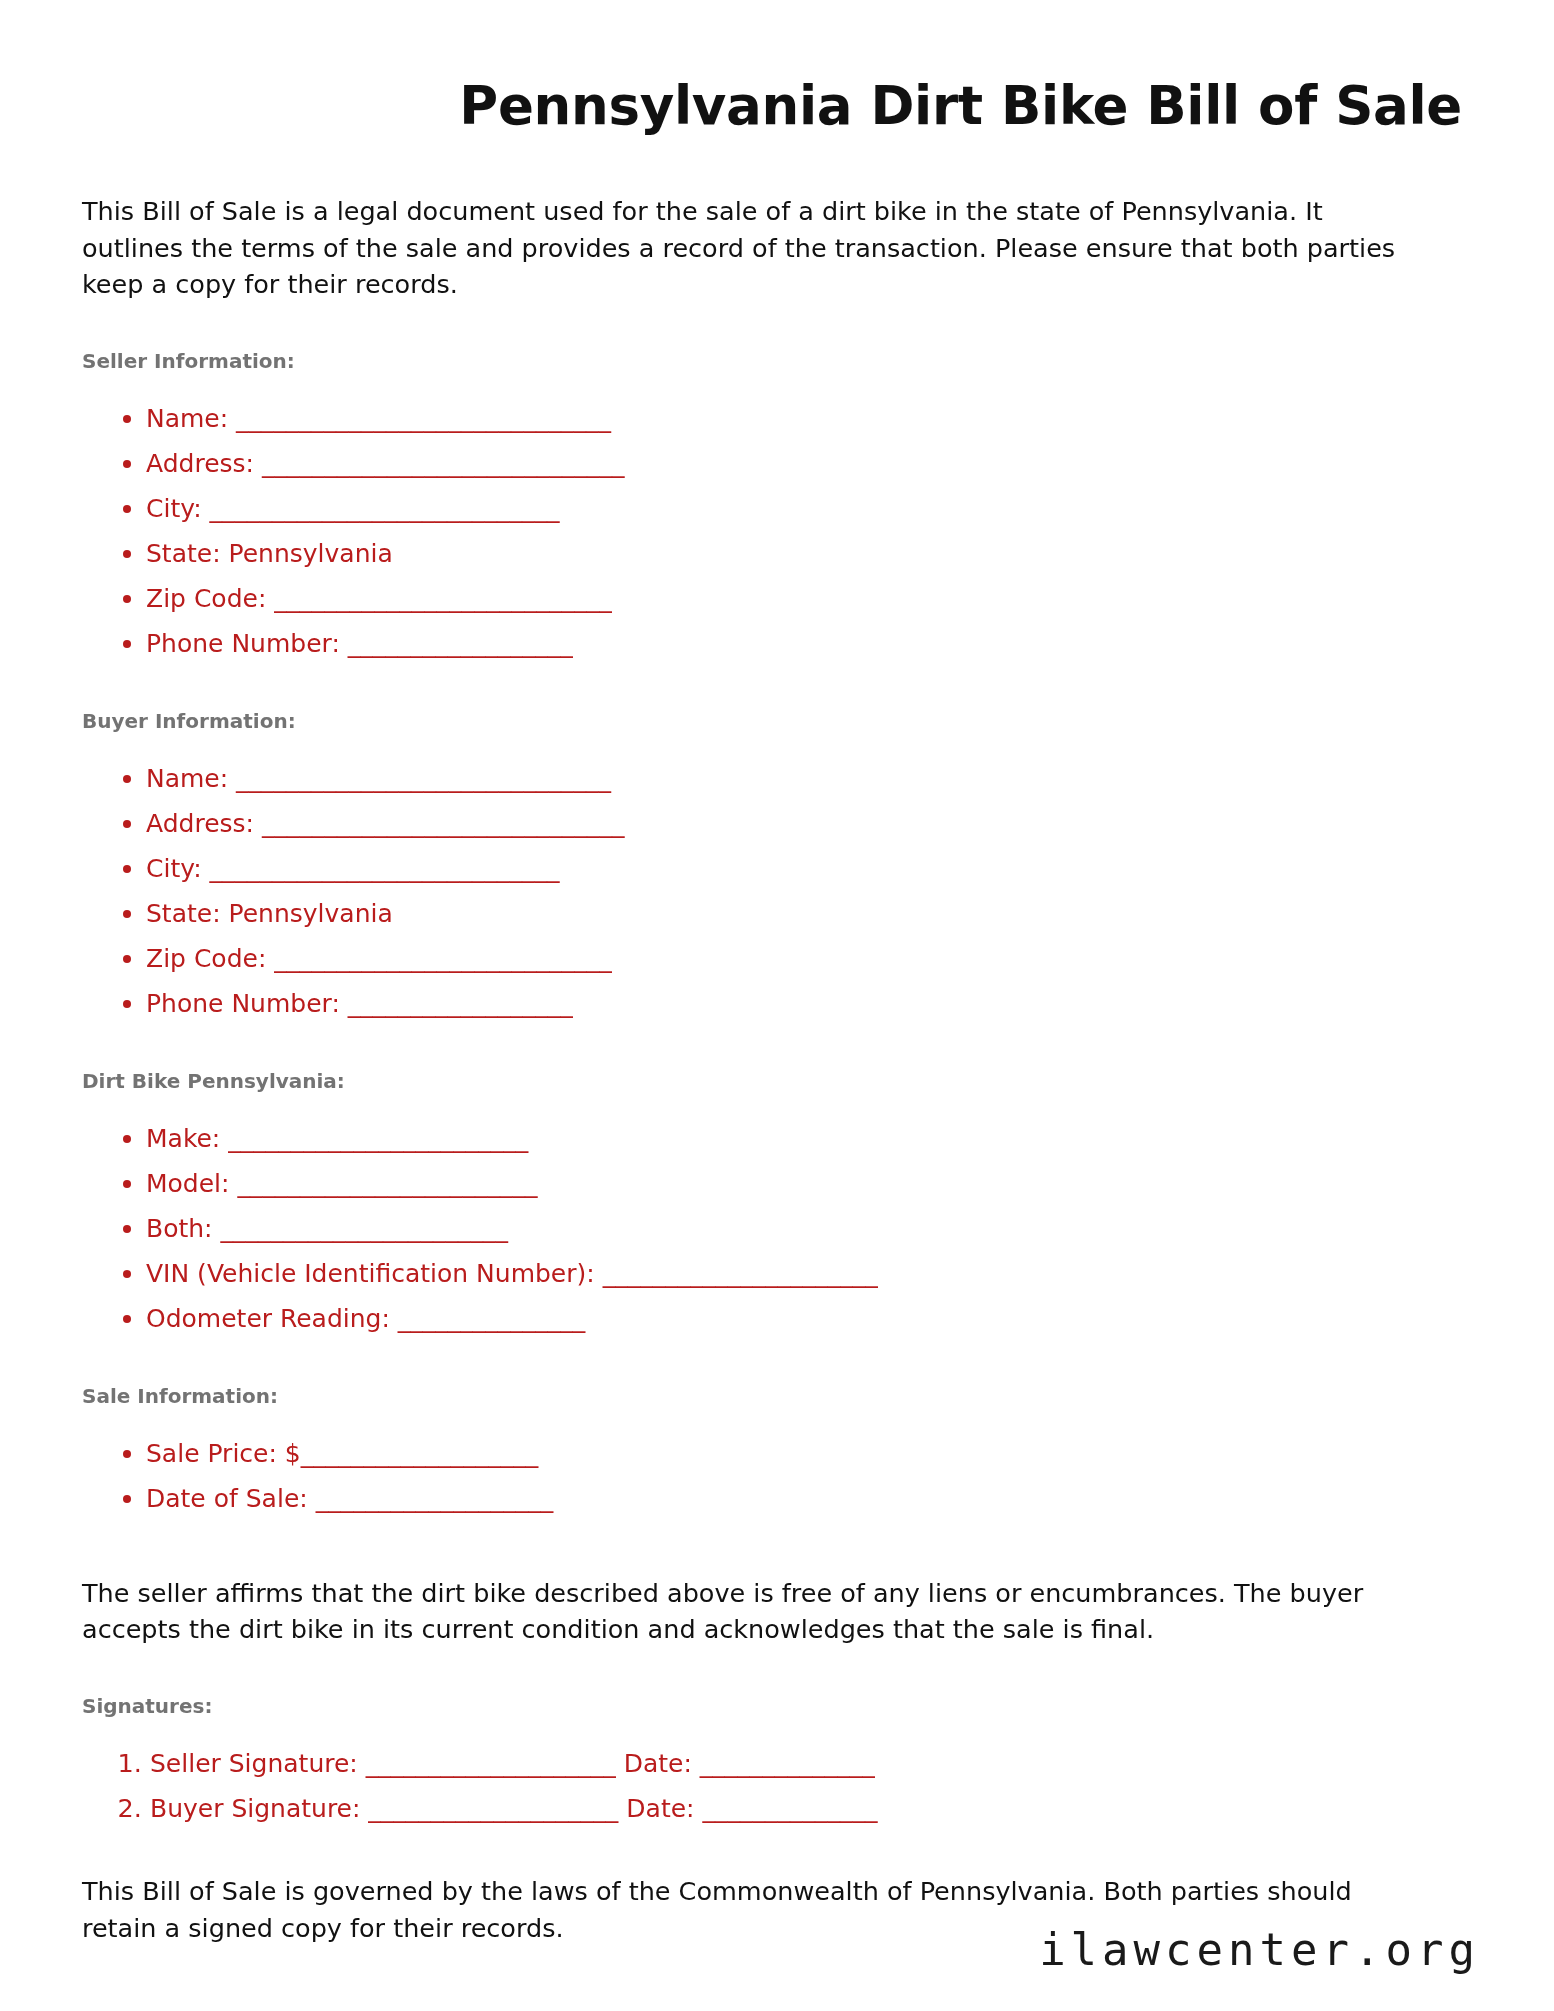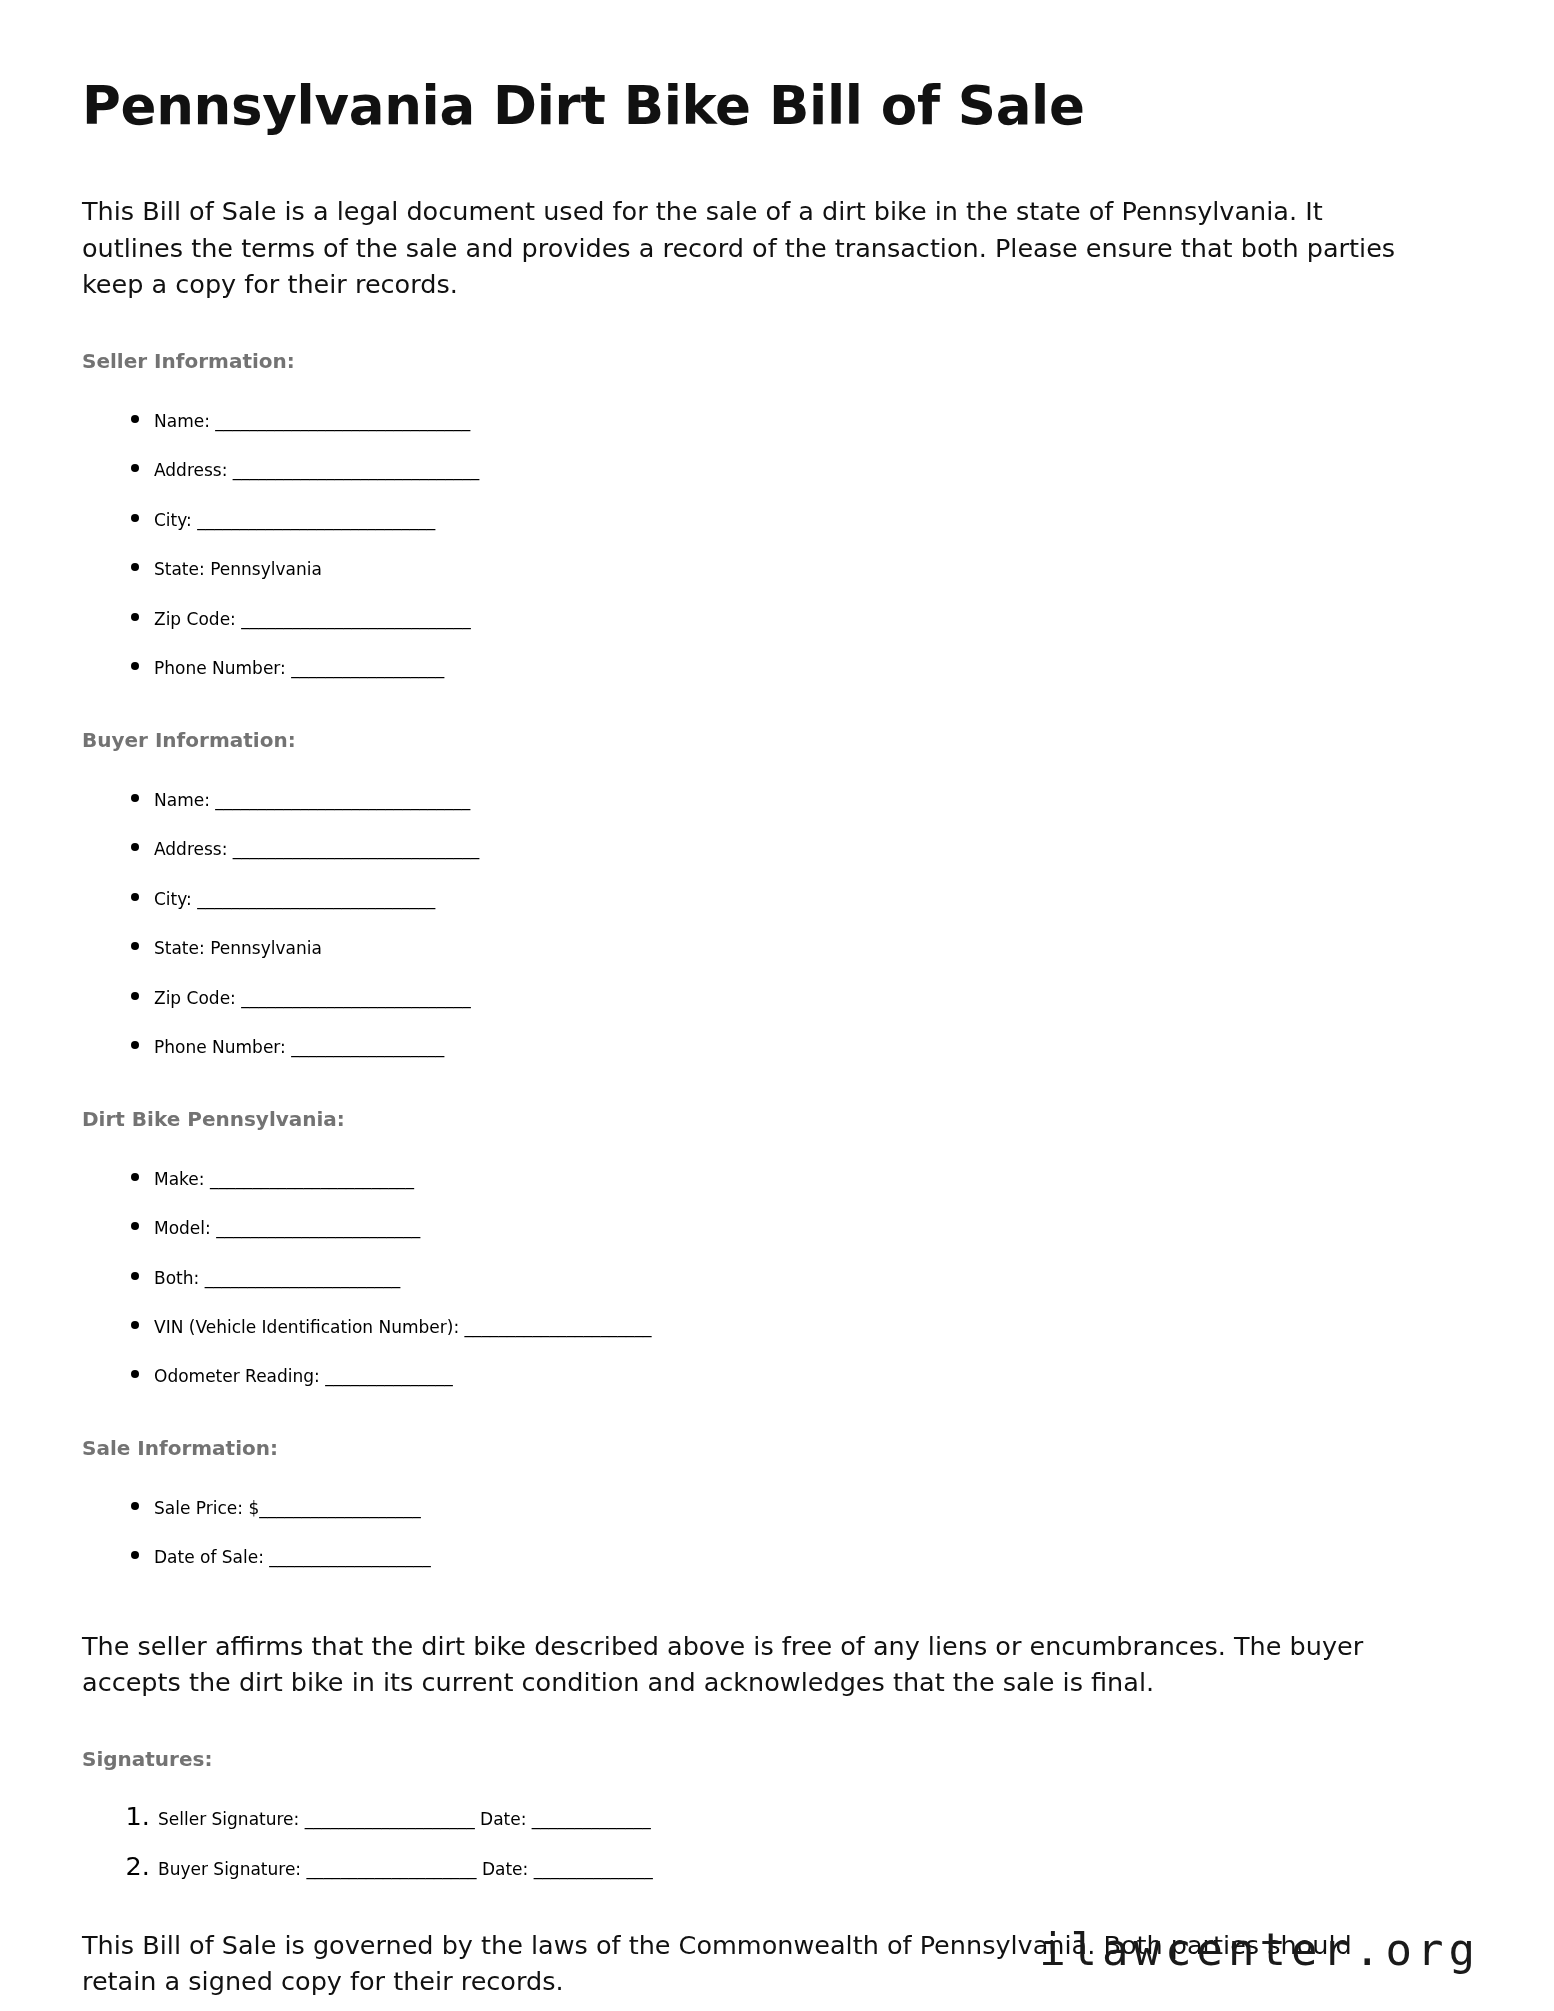--- a/index.html
+++ b/index.html
@@ -34,20 +34,21 @@
 
   h1.doc-title {
     font-family: "DejaVu Sans", "Liberation Sans", sans-serif;
     font-size: 53px;
     font-weight: bold;
     letter-spacing: -0.3px;
     line-height: 1.12;
     margin: 0 0 0 0;
     padding: 0;
     color: #111111;
+    text-align: right;
   }
 
   p.para {
     font-size: 25.5px;
     line-height: 1.42;
     margin: 58px 0 0 0;
     padding: 0;
     max-width: 1340px;
     color: #111111;
   }
@@ -66,25 +67,25 @@
 
   ul.fields, ol.fields {
     margin: 26px 0 0 0;
     padding: 0 0 0 56px;
     list-style-position: outside;
   }
   ul.fields { list-style-type: disc; }
   ol.fields { list-style-type: decimal; padding-left: 60px; }
 
   ul.fields li, ol.fields li {
-    font-size: 17px;
+    font-size: 25px;
     line-height: 1.44;
-    margin: 16px;
+    margin: 8px;
     padding: 0;
-    color: #000000;
+    color: #b91c1c;
     white-space: nowrap;
   }
   ul.fields li::marker { font-size: 25.5px; }
   ol.fields li::marker { font-size: 25.5px; }
 
   .watermark {
     position: absolute;
     right: 74px;
     bottom: 36px;
     font-family: "DejaVu Sans Mono", "Liberation Mono", monospace;

